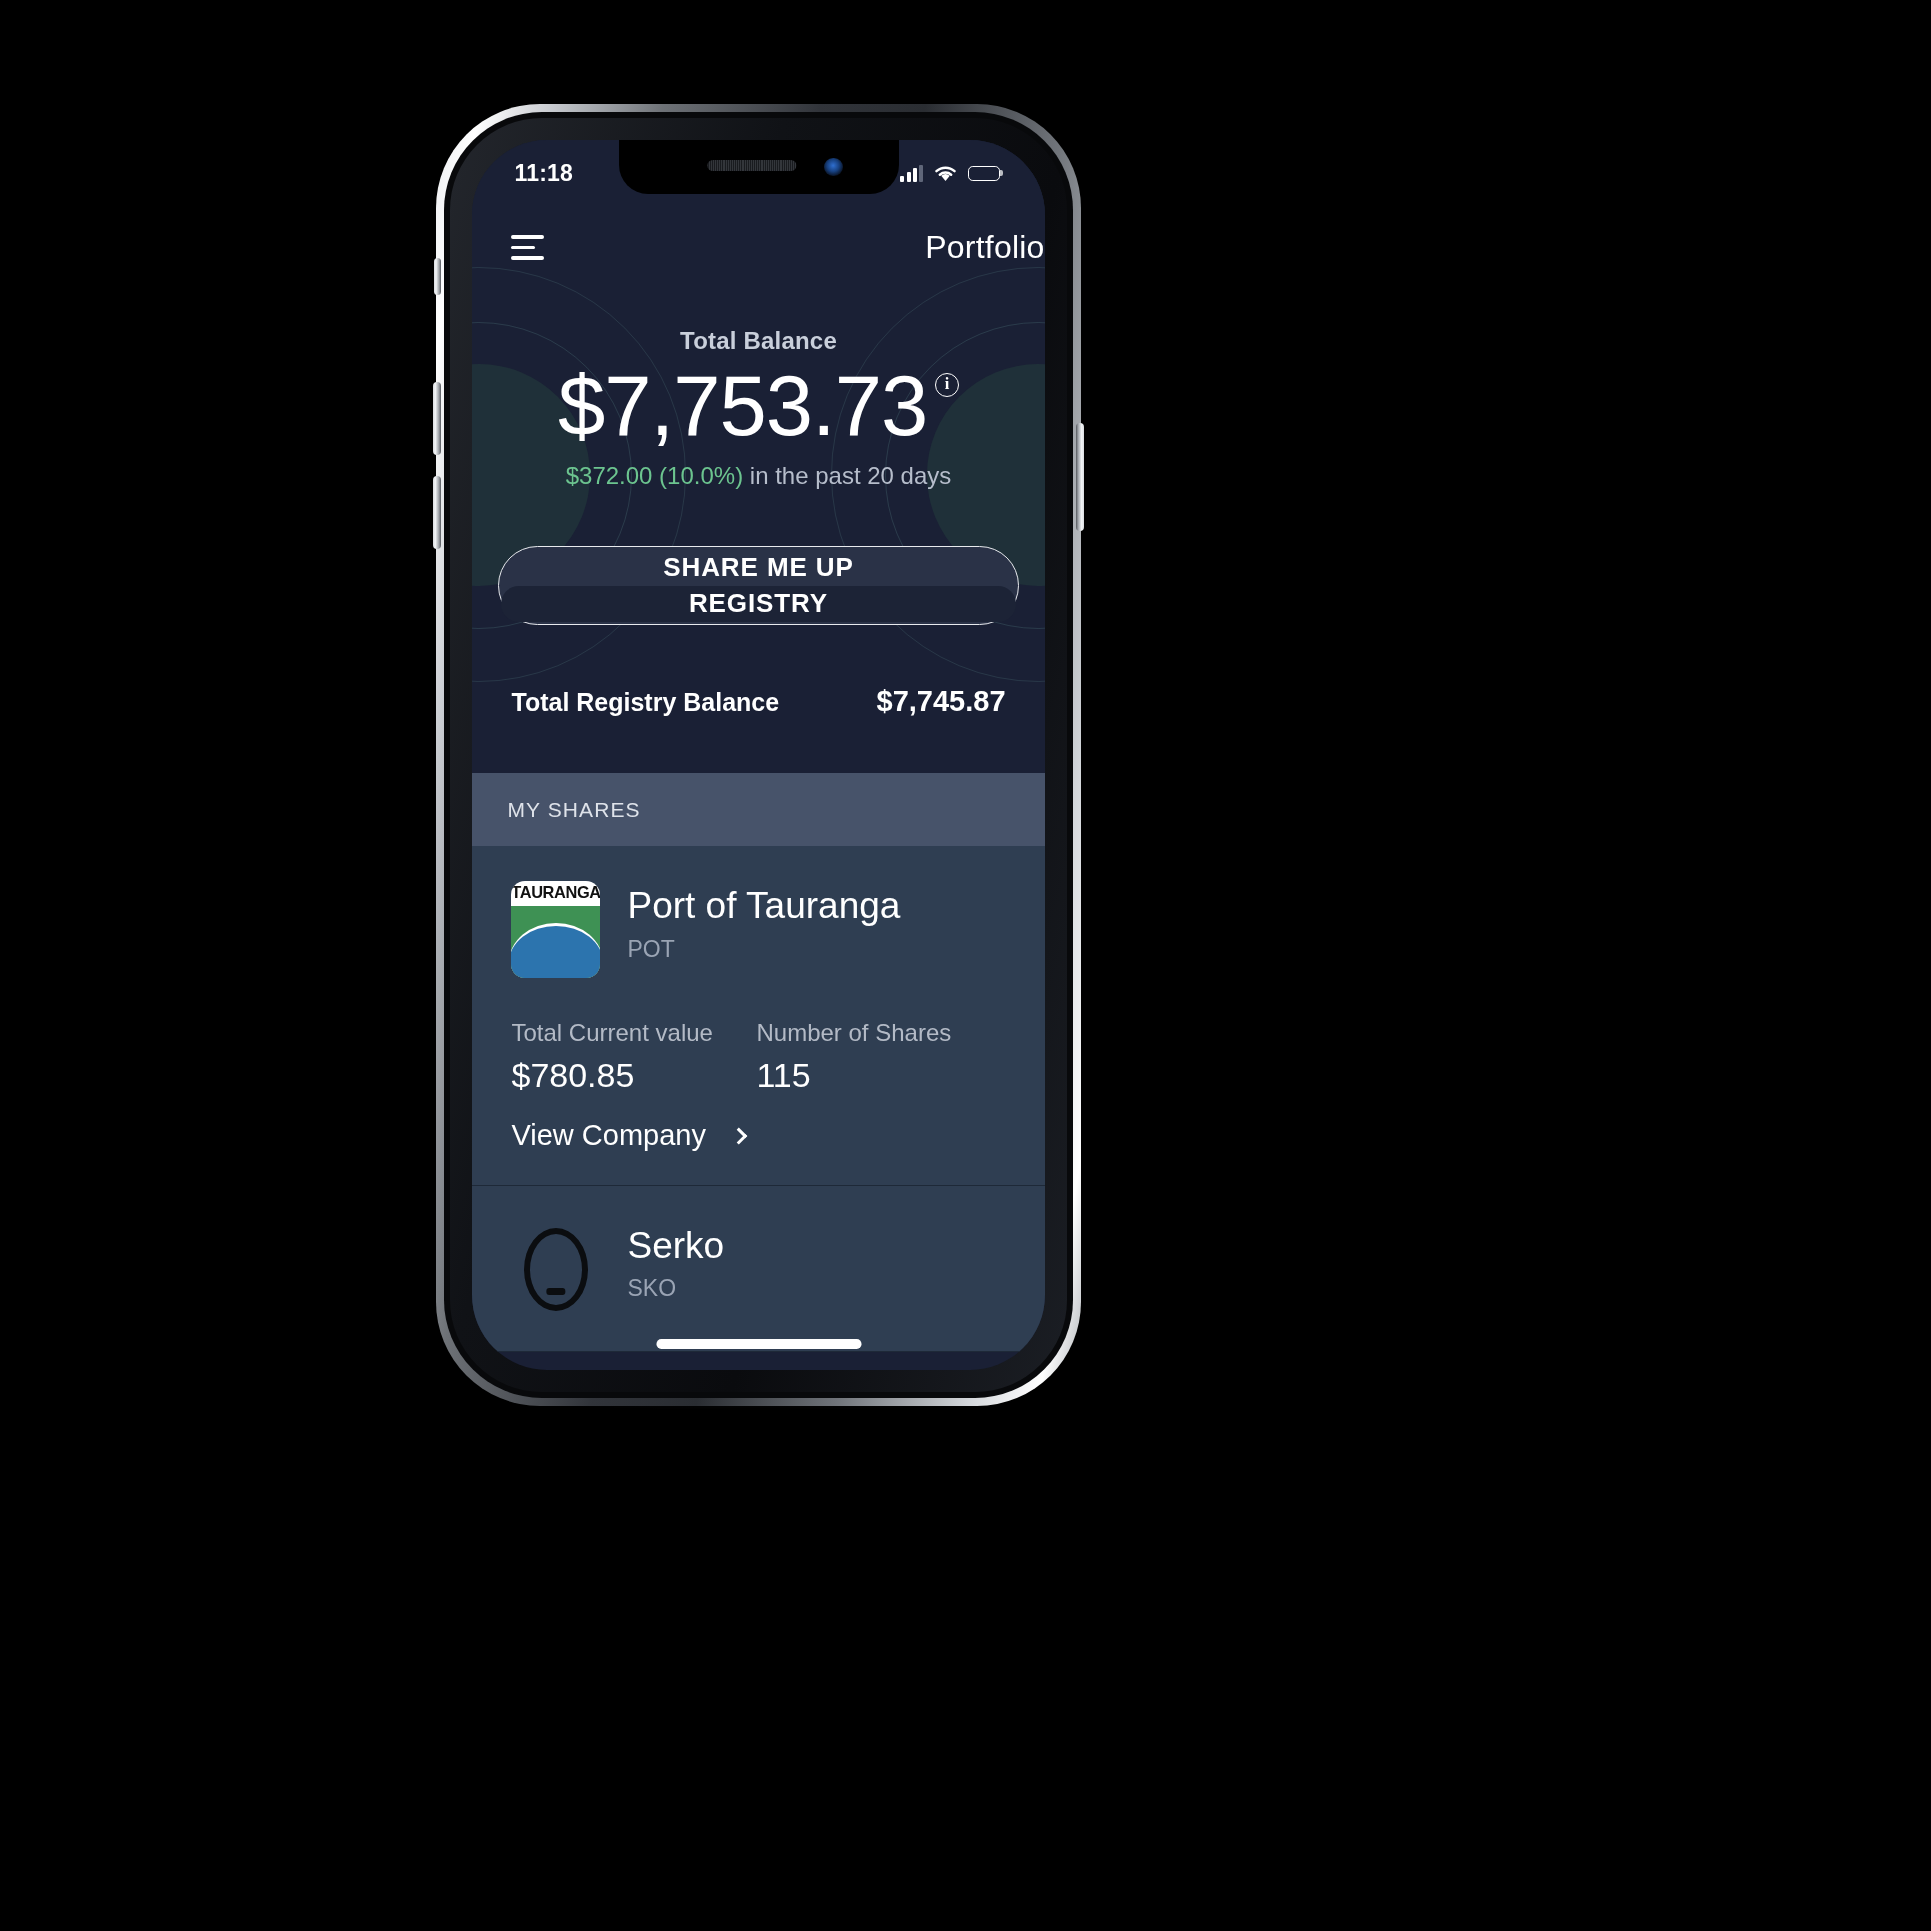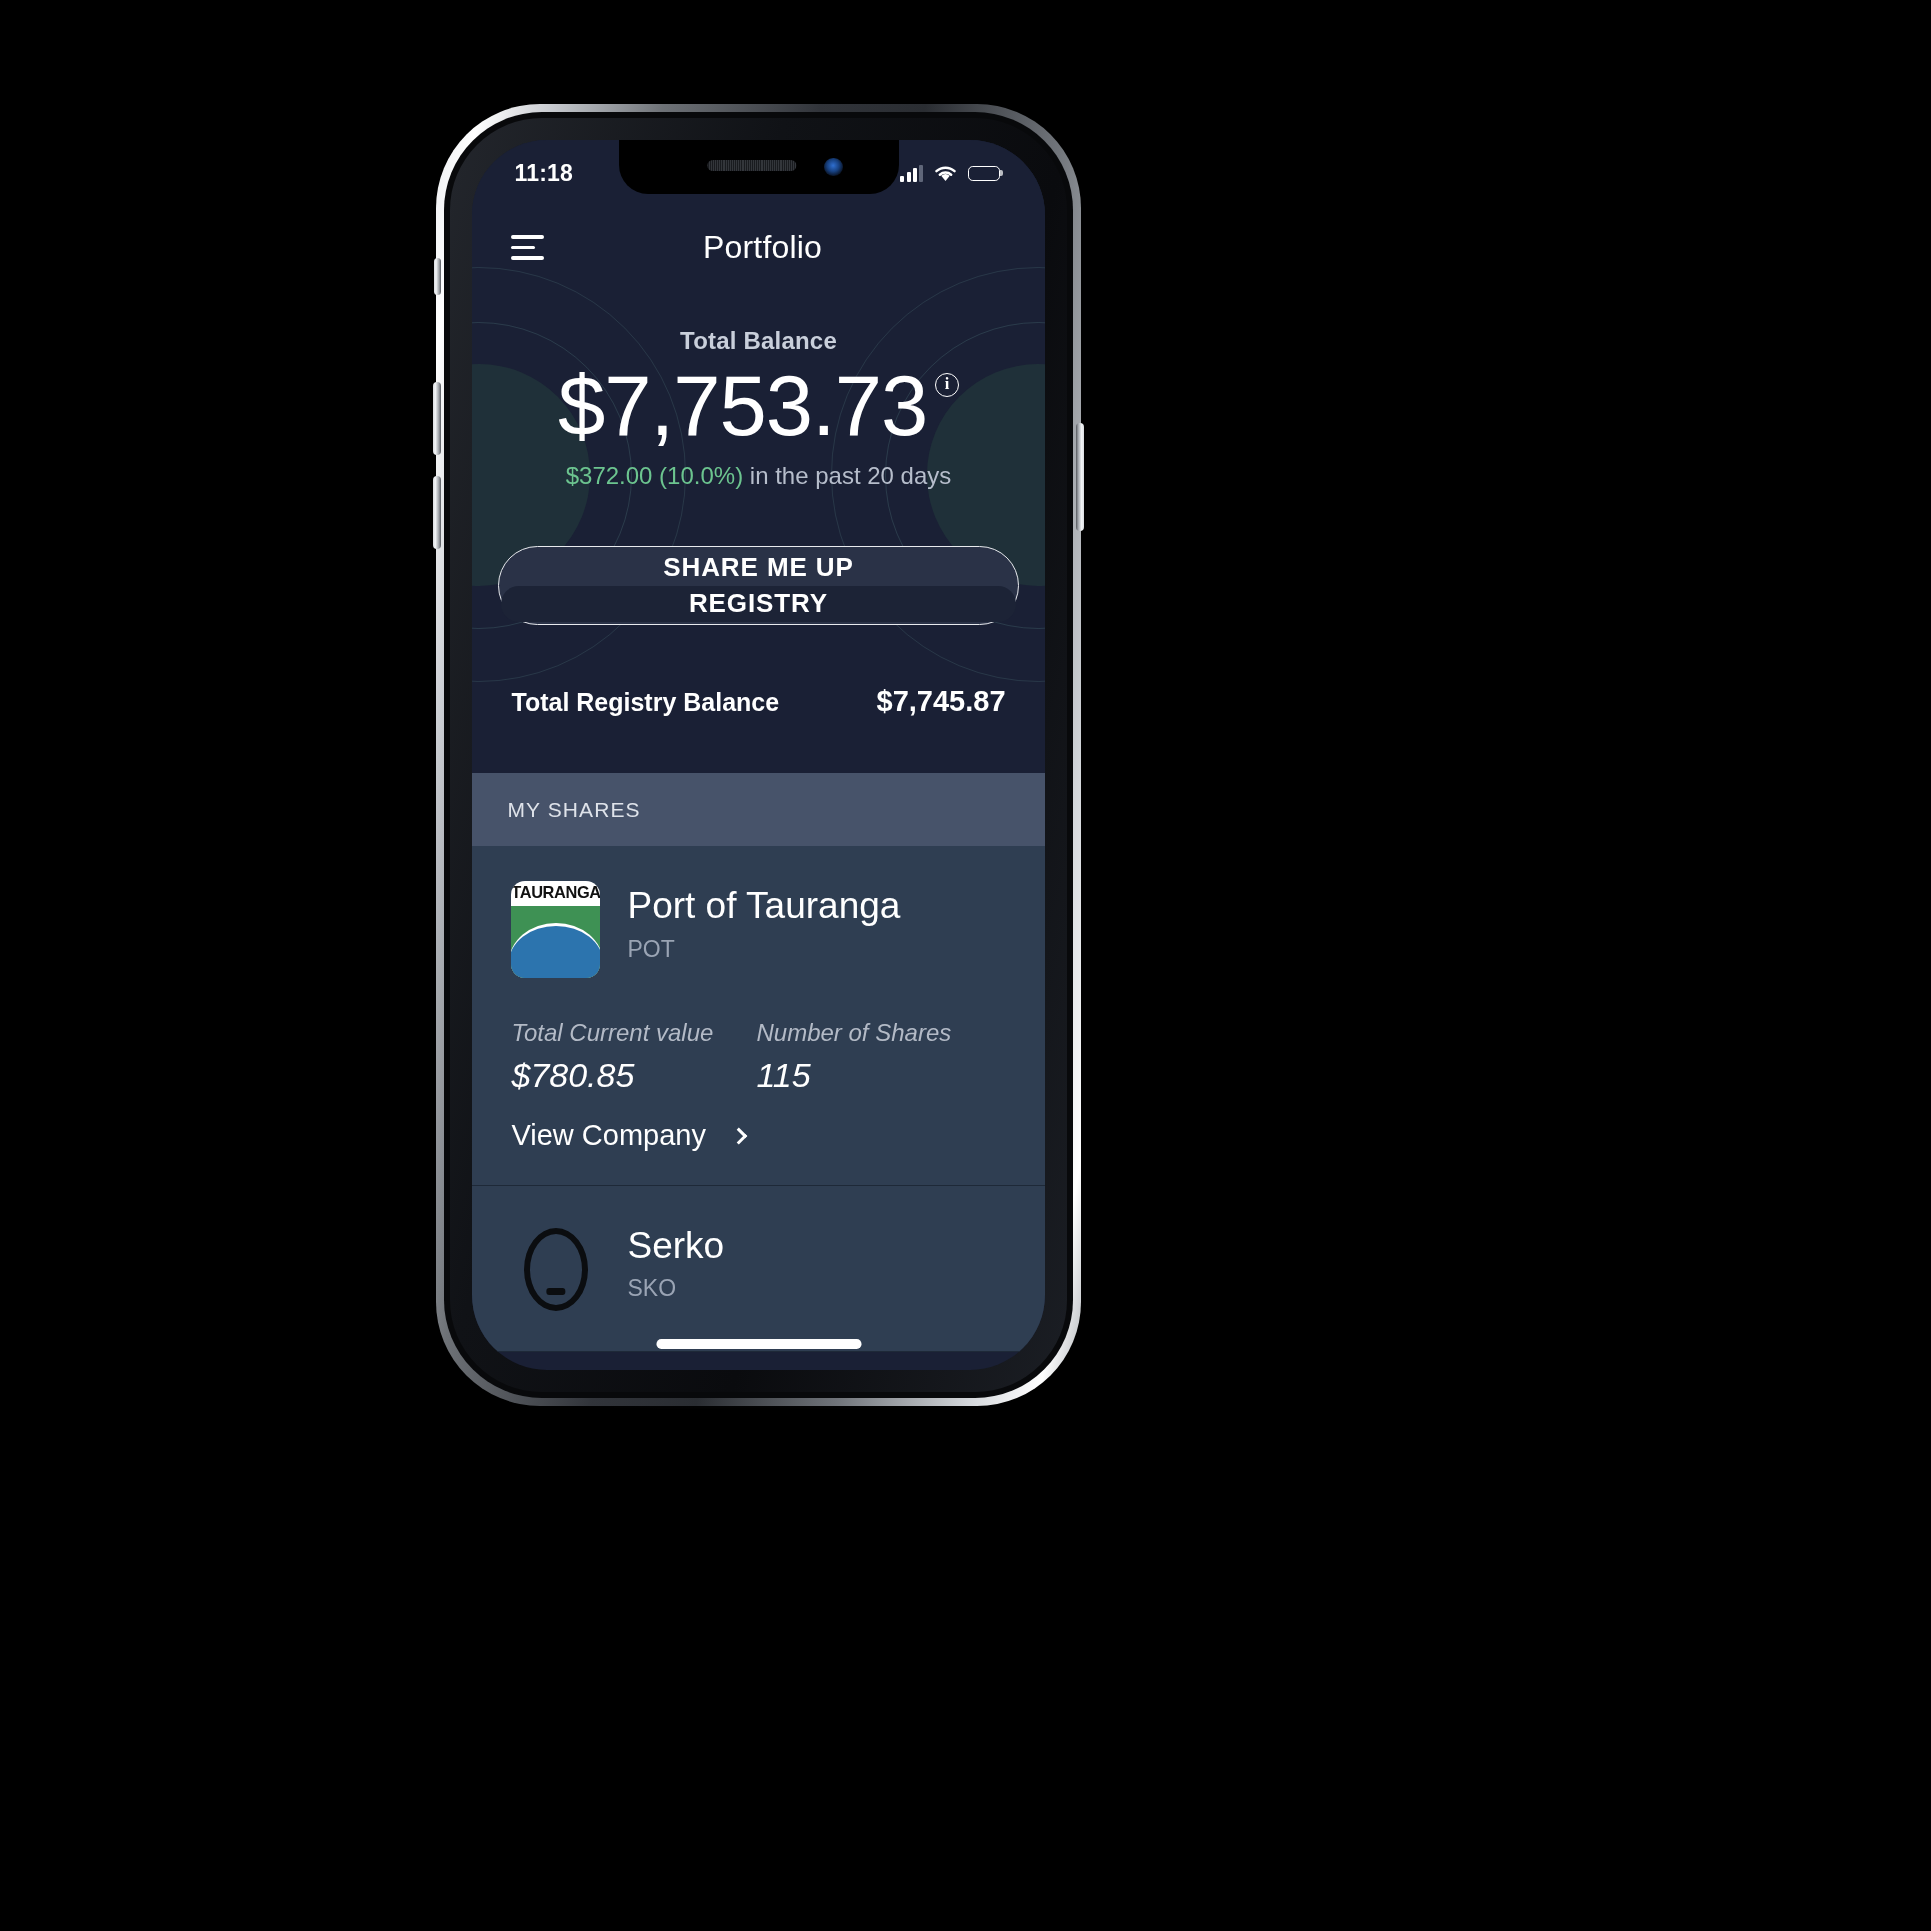--- a/index.html
+++ b/index.html
@@ -194,21 +194,21 @@
     display: flex; flex-direction: column; justify-content: space-between;
     cursor: pointer;
   }
   #hamburger-icon span { display: block; height: 3.9px; background: #ffffff; border-radius: 1.9px; }
   #hamburger-icon span:nth-child(1) { width: 33px; }
   #hamburger-icon span:nth-child(2) { width: 24px; }
   #hamburger-icon span:nth-child(3) { width: 33px; }
   #page-title {
     position: absolute;
     left: 8px; right: 0;
-    text-align: center;
+    text-align: right;
     color: #ffffff;
     font-size: 32px;
     font-weight: 400;
     letter-spacing: 0.2px;
   }
 
   #balance-block { position: relative; z-index: 5; text-align: center; padding-top: 27px; }
   #balance-label {
     color: #c9cfdb;
     font-size: 24px;
@@ -367,21 +367,21 @@
     font-weight: 400;
     line-height: 1.12;
   }
   .company-ticker {
     color: #9aa4b4;
     font-size: 23px;
     margin-top: 8.7px;
   }
 
   .stats-row { display: flex; margin-top: 41px; }
-  .stat { width: 245px; font-style: italic; }
+  .stat { width: 245px; }
   .stat-label { color: #b3bac6; font-size: 24px; }
   .stat-value { color: #ffffff; font-size: 34px; margin-top: 8.7px; font-weight: 400; }
 
   .view-company {
     margin-top: 24px;
     display: flex;
     align-items: center;
     gap: 27px;
     cursor: pointer;
   }

